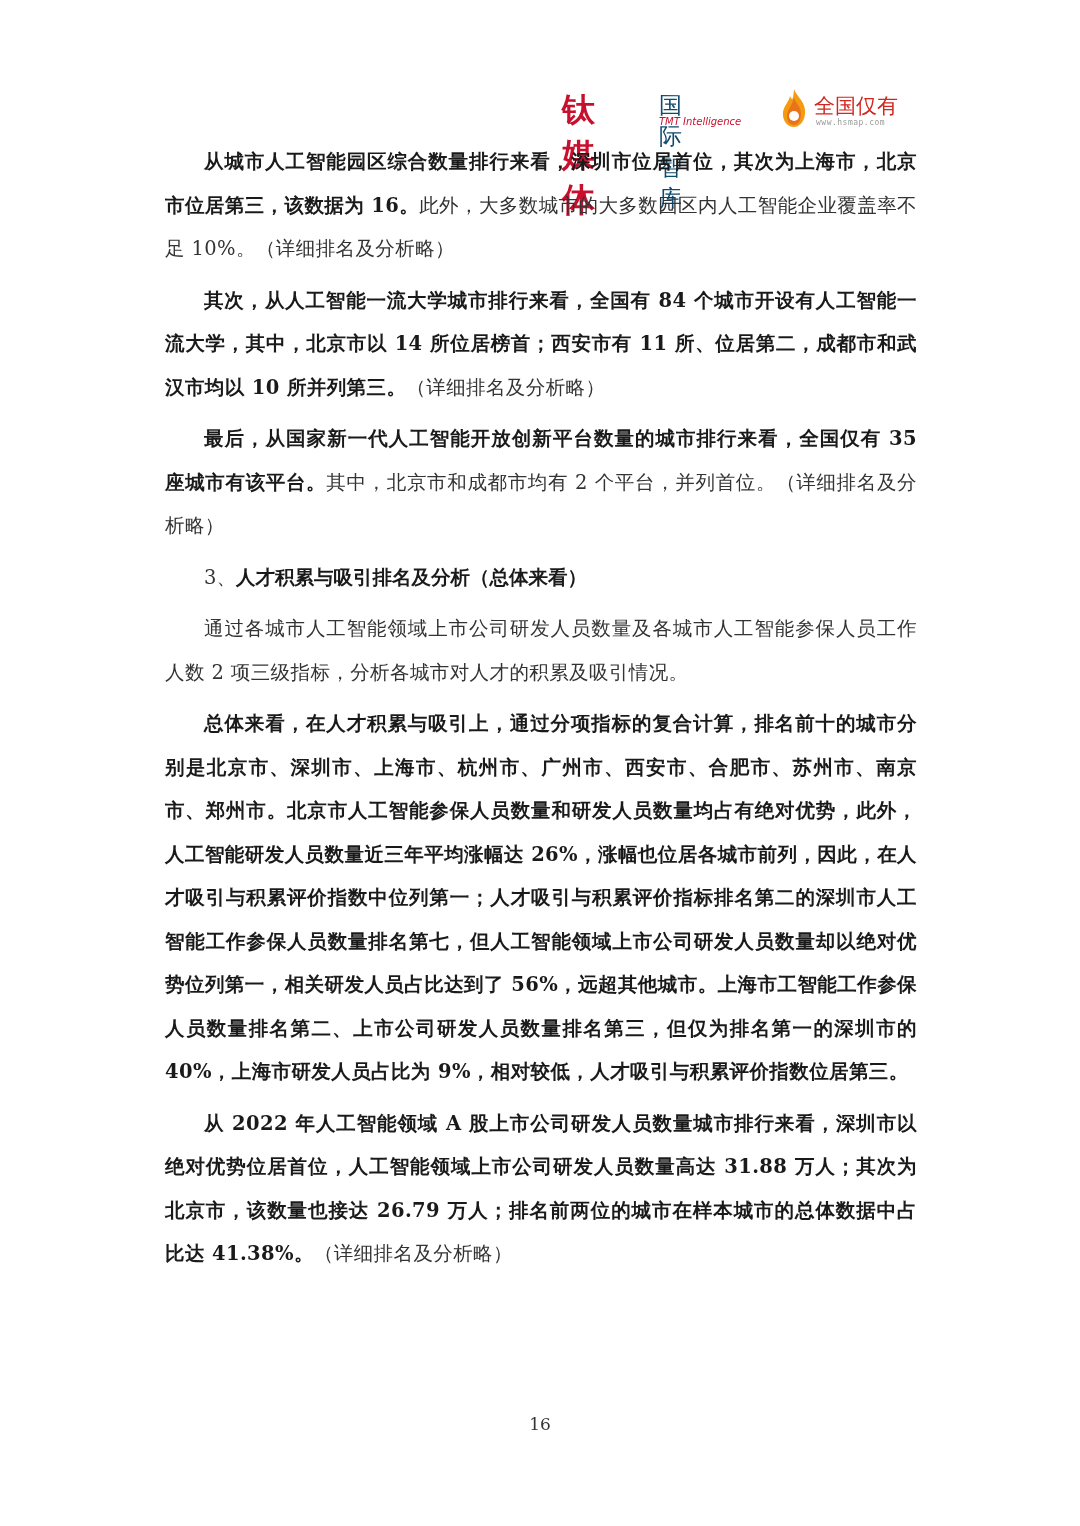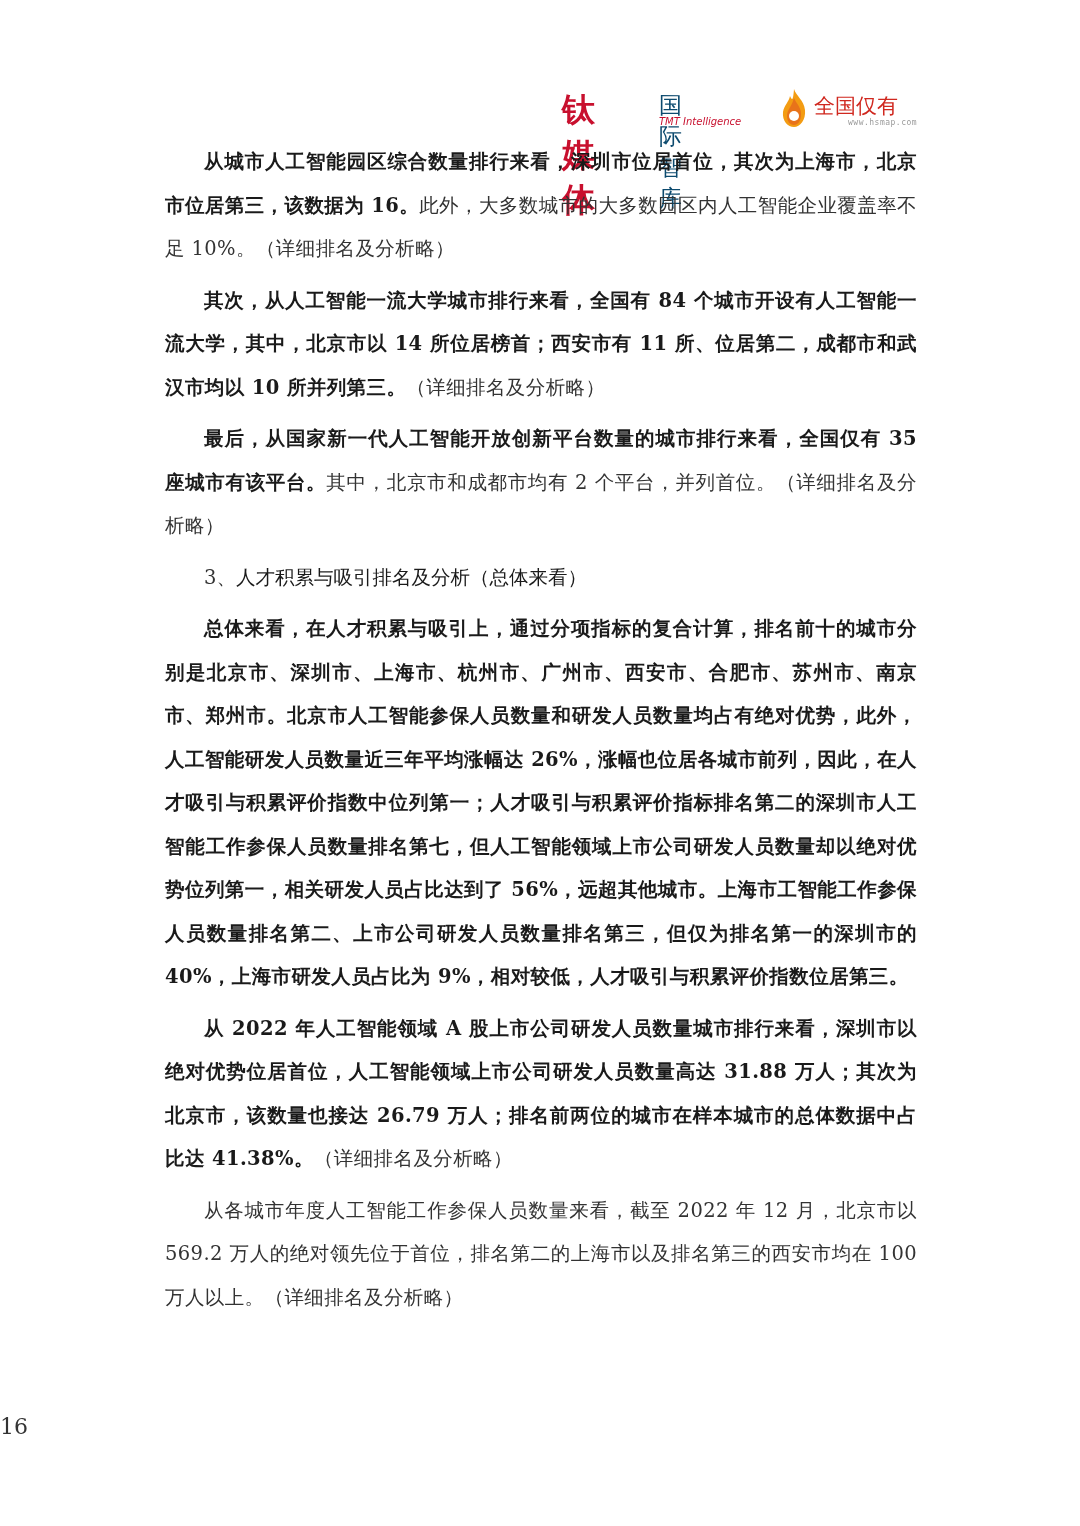--- a/index.html
+++ b/index.html
@@ -11,32 +11,32 @@
        font-weight: bold; font-size: 33px; color: #c8102e; letter-spacing: -1px; }
   .logo-tmt .cn { position: absolute; left: 113px; top: 4px; font-family: "DejaVu Sans", sans-serif;
        font-size: 23px; color: #0c4a6e; letter-spacing: -1px; }
   .logo-tmt .en { position: absolute; left: 113px; top: 30px; font-family: "DejaVu Sans", sans-serif;
        font-style: italic; font-size: 10px; color: #c8102e; white-space: nowrap; }
   .logo-hs { position: absolute; left: 232px; top: 0; height: 48px; width: 130px; }
   .logo-hs .flame { position: absolute; left: 0; top: 2px; width: 32px; height: 40px; }
   .logo-hs .cn { position: absolute; left: 36px; top: 6px; font-family: "DejaVu Sans", sans-serif;
        font-size: 21px; color: #d0281f; letter-spacing: 0px; white-space: nowrap; }
   .logo-hs .url { position: absolute; left: 38px; top: 32px; font-family: "DejaVu Sans Mono", monospace;
-       font-size: 8px; color: #9a9a9a; letter-spacing: 0.5px; white-space: nowrap; margin-left: 32px; }
+       font-size: 8px; color: #9a9a9a; letter-spacing: 0.5px; white-space: nowrap; }
 
   .content { position: absolute; left: 165px; top: 140px; width: 752px; }
   .para { font-size: 19.5px; line-height: 43.5px; text-align: justify; margin: 0 0 8px 0;
           text-indent: 2em; letter-spacing: 0.4px; }
   .b { font-weight: bold; }
   .n { font-weight: normal; color: #333; }
   .heading { font-size: 19.5px; line-height: 43.5px; margin: 0 0 8px 0; text-indent: 2em; color: #1a1a1a; }
-  .heading .hb { font-weight: normal; }
+  .heading .hb { font-weight: bold; }
   .light { color: #333; font-weight: normal; }
-  .page-num { position: absolute; top: 1414px; left: 0; width: 1080px; text-align: left;
-              font-size: 22px; color: #333; }
+  .page-num { position: absolute; top: 1414px; left: 0; width: 1080px; text-align: center;
+              font-size: 17px; color: #333; }
 </style>
 </head>
 <body>
 
 <div class="header">
   <div class="logo-tmt">
     <span class="big">钛媒体</span>
     <span class="cn">国际智库</span>
     <span class="en">TMT Intelligence</span>
   </div>
@@ -51,18 +51,18 @@
   </div>
 </div>
 
 <div class="content">
   <p class="para"><span class="b">从城市人工智能园区综合数量排行来看，深圳市位居首位，其次为上海市，北京市位居第三，该数据为 16。</span><span class="n">此外，大多数城市的大多数园区内人工智能企业覆盖率不足 10%。（详细排名及分析略）</span></p>
   <p class="para"><span class="b">其次，从人工智能一流大学城市排行来看，全国有 84 个城市开设有人工智能一流大学，其中，北京市以 14 所位居榜首；西安市有 11 所、位居第二，成都市和武汉市均以 10 所并列第三。</span><span class="n">（详细排名及分析略）</span></p>
   <p class="para"><span class="b">最后，从国家新一代人工智能开放创新平台数量的城市排行来看，全国仅有 35 座城市有该平台。</span><span class="n">其中，北京市和成都市均有 2 个平台，并列首位。（详细排名及分析略）</span></p>
 
   <p class="heading"><span class="light">3、</span><span class="hb">人才积累与吸引排名及分析</span><span class="hb">（总体来看）</span></p>
 
+  <p class="para"><span class="n">通过各城市人工智能领域上市公司研发人员数量及各城市人工智能参保人员工作人数 2 项三级指标，分析各城市对人才的积累及吸引情况。</span></p>
   <p class="para"><span class="b">总体来看，在人才积累与吸引上，通过分项指标的复合计算，排名前十的城市分别是北京市、深圳市、上海市、杭州市、广州市、西安市、合肥市、苏州市、南京市、郑州市。北京市人工智能参保人员数量和研发人员数量均占有绝对优势，此外，人工智能研发人员数量近三年平均涨幅达 26%，涨幅也位居各城市前列，因此，在人才吸引与积累评价指数中位列第一；人才吸引与积累评价指标排名第二的深圳市人工智能工作参保人员数量排名第七，但人工智能领域上市公司研发人员数量却以绝对优势位列第一，相关研发人员占比达到了 56%，远超其他城市。上海市工智能工作参保人员数量排名第二、上市公司研发人员数量排名第三，但仅为排名第一的深圳市的 40%，上海市研发人员占比为 9%，相对较低，人才吸引与积累评价指数位居第三。</span></p>
   <p class="para"><span class="b">从 2022 年人工智能领域 A 股上市公司研发人员数量城市排行来看，深圳市以绝对优势位居首位，人工智能领域上市公司研发人员数量高达 31.88 万人；其次为北京市，该数量也接达 26.79 万人；排名前两位的城市在样本城市的总体数据中占比达 41.38%。</span><span class="n">（详细排名及分析略）</span></p>
-  <p class="para"><span class="n">从各城市年度人工智能工作参保人员数量来看，截至 2022 年 12 月，北京市以 569.2 万人的绝对领先位于首位，排名第二的上海市以及排名第三的西安市均在 100 万人以上。（详细排名及分析略）</span></p>
 </div>
 
 <div class="page-num">16</div>
 
 </body></html>

